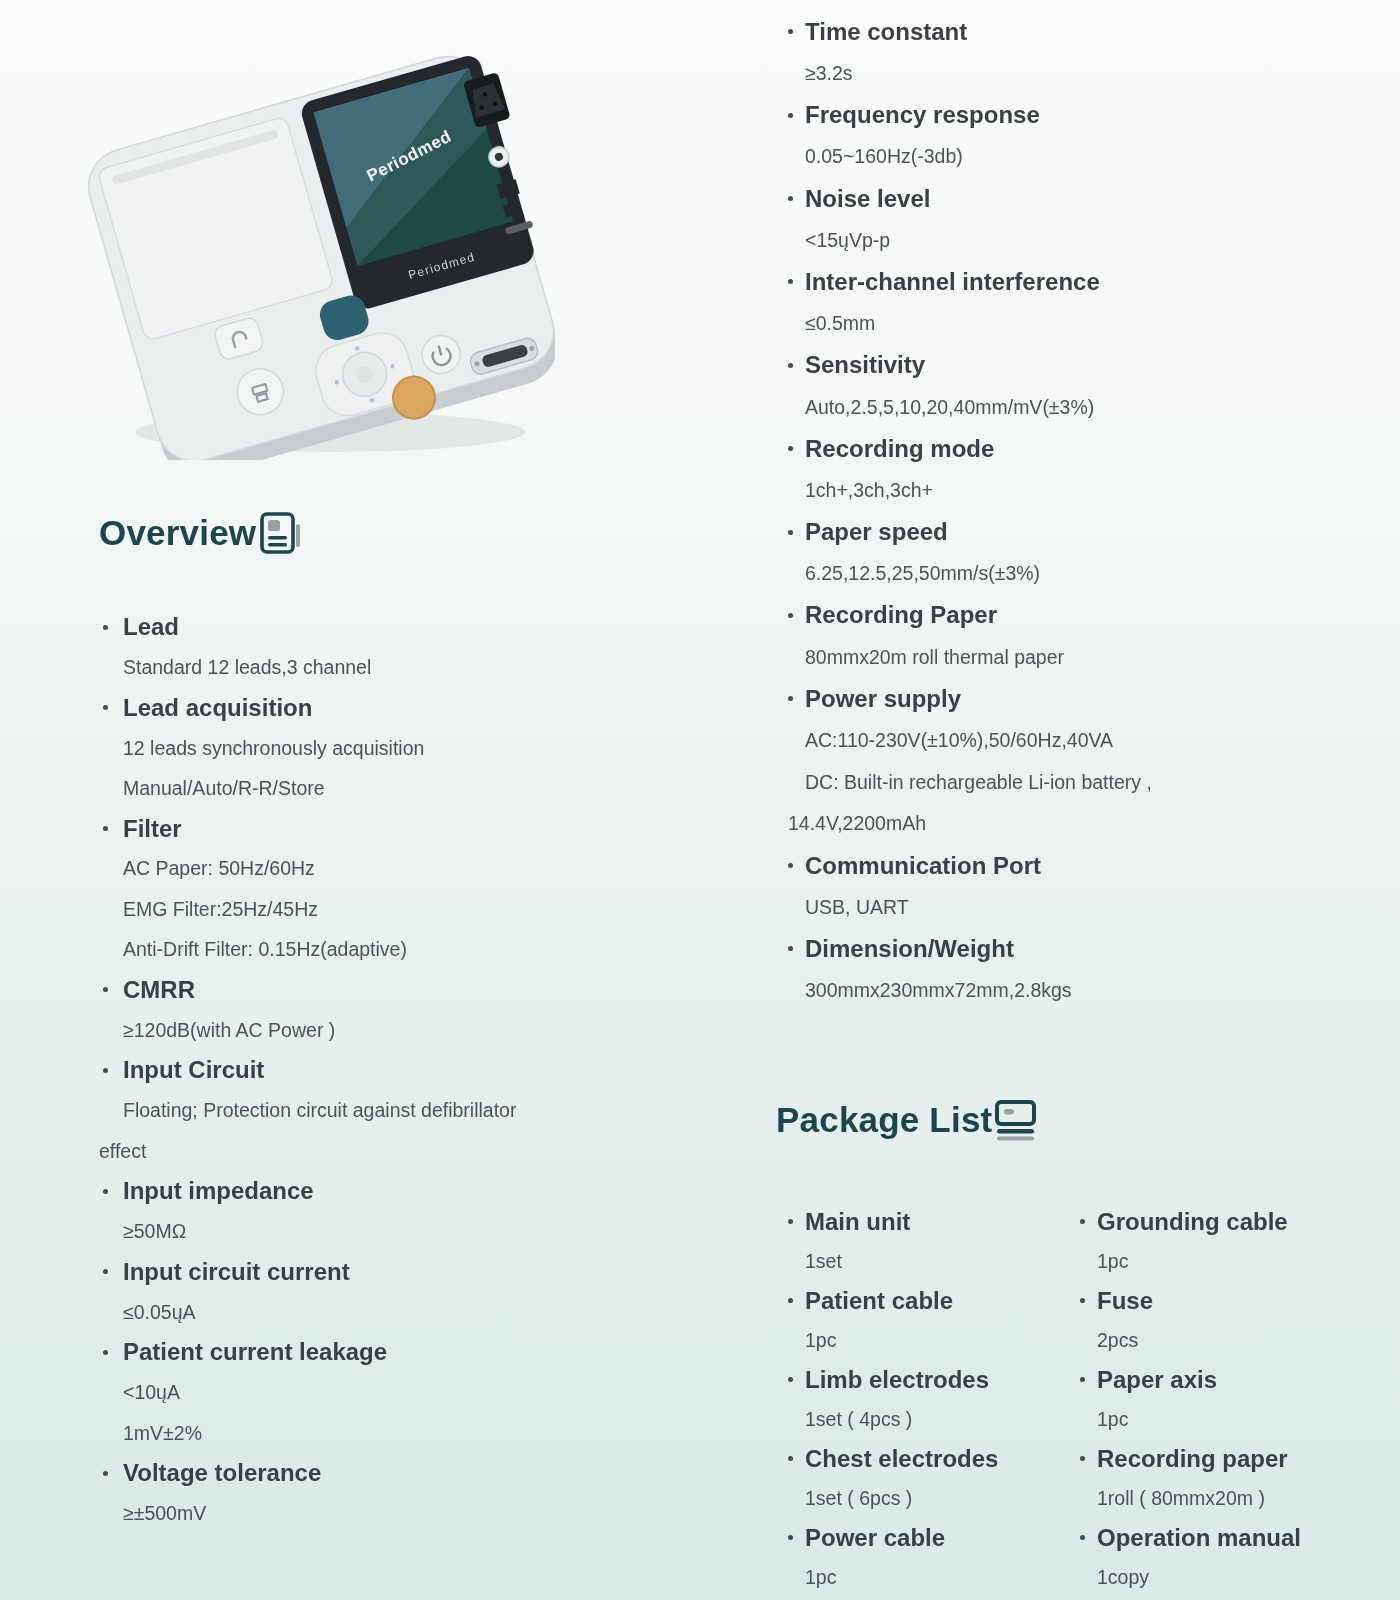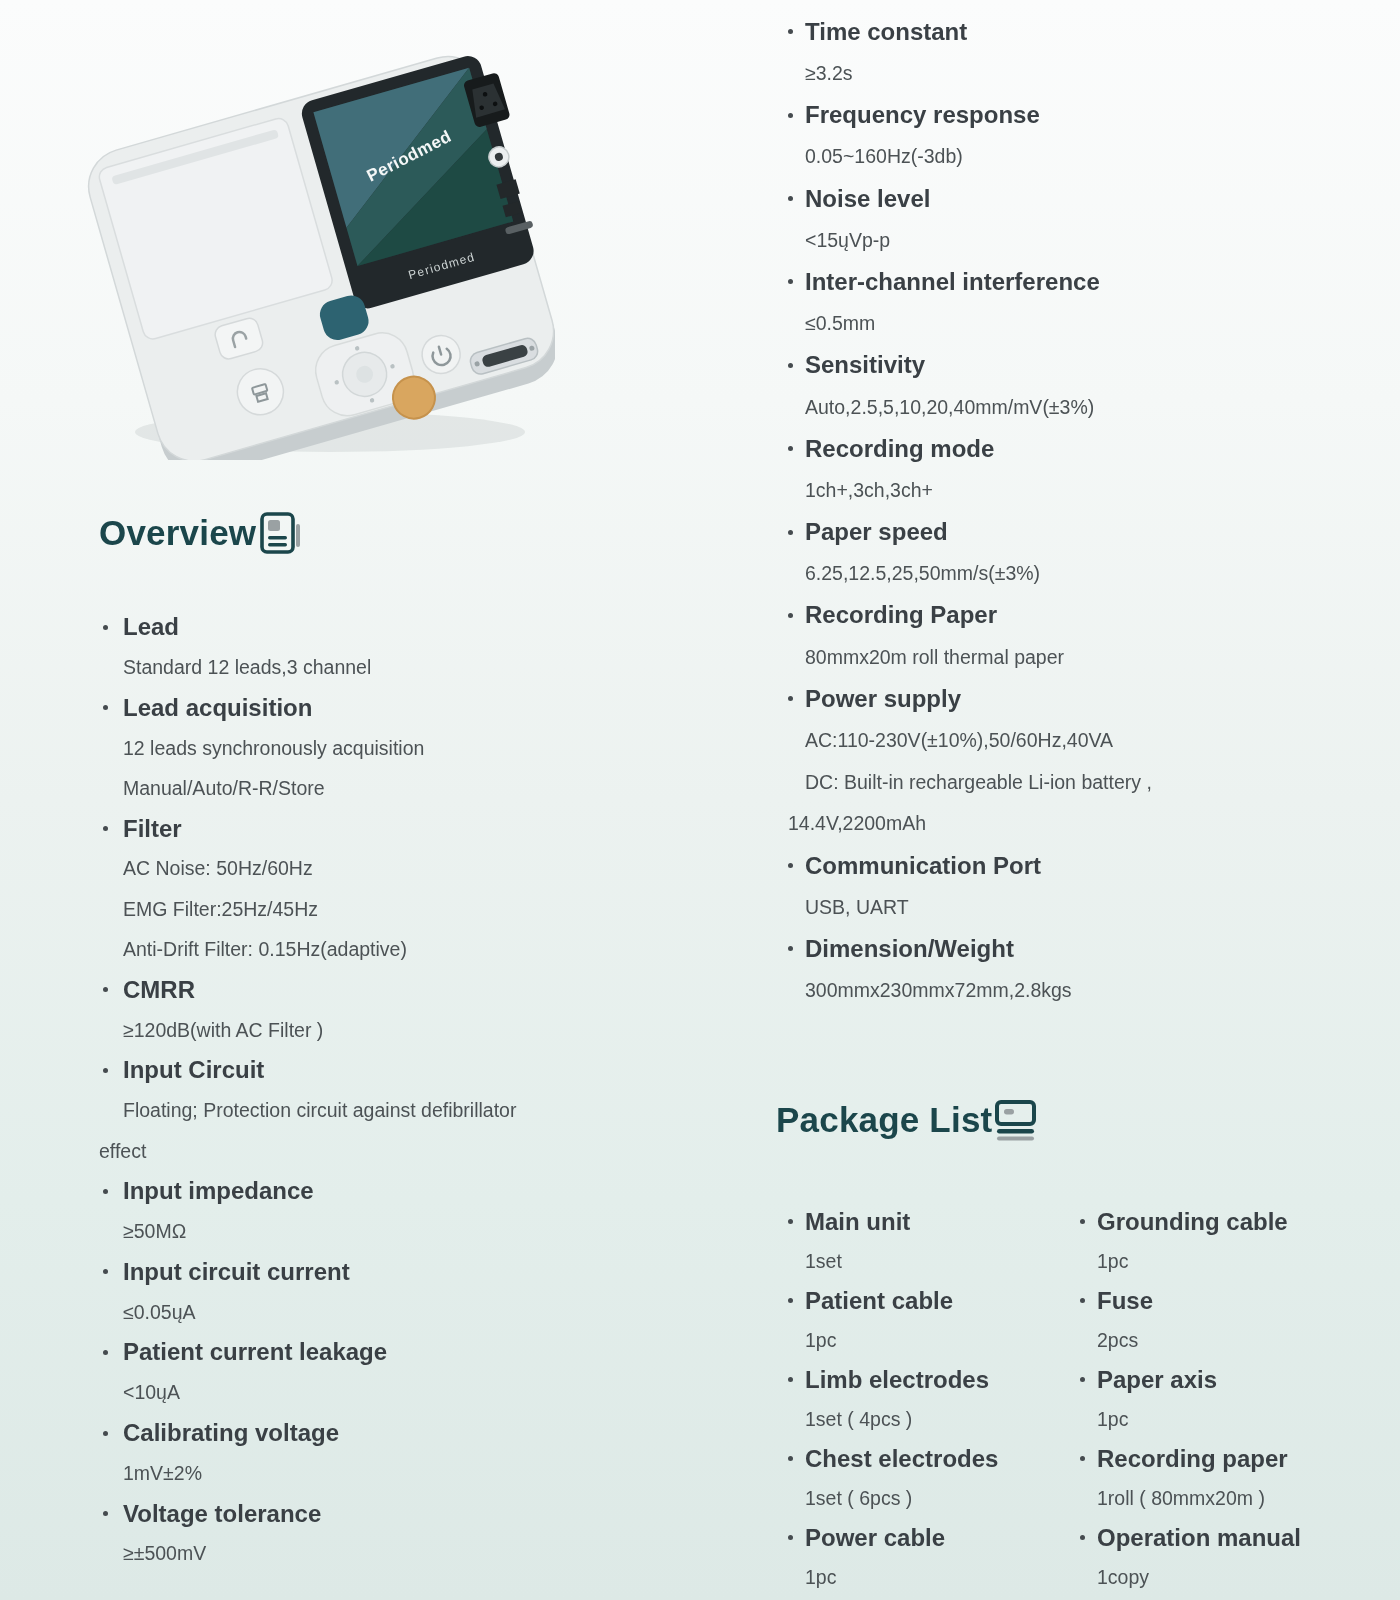--- a/index.html
+++ b/index.html
@@ -133,28 +133,28 @@
       <div class="ln term-ln">
         <span class="bullet"></span>
         <span class="term">Lead acquisition</span>
       </div>
       <div class="ln val">12 leads synchronously acquisition</div>
       <div class="ln val">Manual/Auto/R-R/Store</div>
       <div class="ln term-ln">
         <span class="bullet"></span>
         <span class="term">Filter</span>
       </div>
-      <div class="ln val">AC Noise: 50Hz/60Hz</div>
+      <div class="ln val">AC Paper: 50Hz/60Hz</div>
       <div class="ln val">EMG Filter:25Hz/45Hz</div>
       <div class="ln val">Anti-Drift Filter: 0.15Hz(adaptive)</div>
       <div class="ln term-ln">
         <span class="bullet"></span>
         <span class="term">CMRR</span>
       </div>
-      <div class="ln val">≥120dB(with AC Filter )</div>
+      <div class="ln val">≥120dB(with AC Power )</div>
       <div class="ln term-ln">
         <span class="bullet"></span>
         <span class="term">Input Circuit</span>
       </div>
       <div class="ln val">Floating; Protection circuit against defibrillator</div>
       <div class="ln val outdent">effect</div>
       <div class="ln term-ln">
         <span class="bullet"></span>
         <span class="term">Input impedance</span>
       </div>
@@ -162,24 +162,20 @@
       <div class="ln term-ln">
         <span class="bullet"></span>
         <span class="term">Input circuit current</span>
       </div>
       <div class="ln val">≤0.05ųA</div>
       <div class="ln term-ln">
         <span class="bullet"></span>
         <span class="term">Patient current leakage</span>
       </div>
       <div class="ln val">&lt;10ųA</div>
-      <div class="ln term-ln">
-        <span class="bullet"></span>
-        <span class="term">Calibrating voltage</span>
-      </div>
       <div class="ln val">1mV±2%</div>
       <div class="ln term-ln">
         <span class="bullet"></span>
         <span class="term">Voltage tolerance</span>
       </div>
       <div class="ln val">≥±500mV</div>
     </div>
 
   <div id="specs-right" class="spec-list specs-right">
       <div class="ln term-ln">

